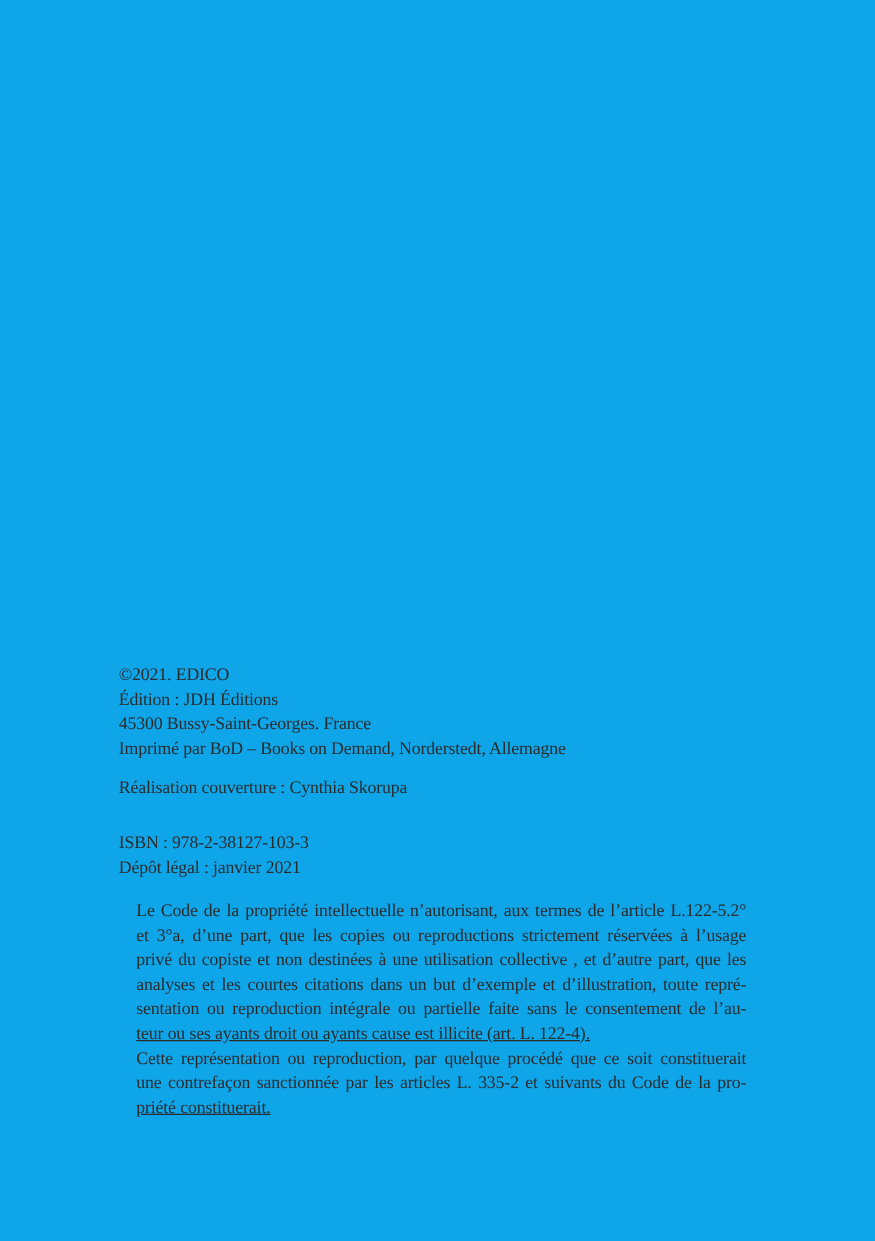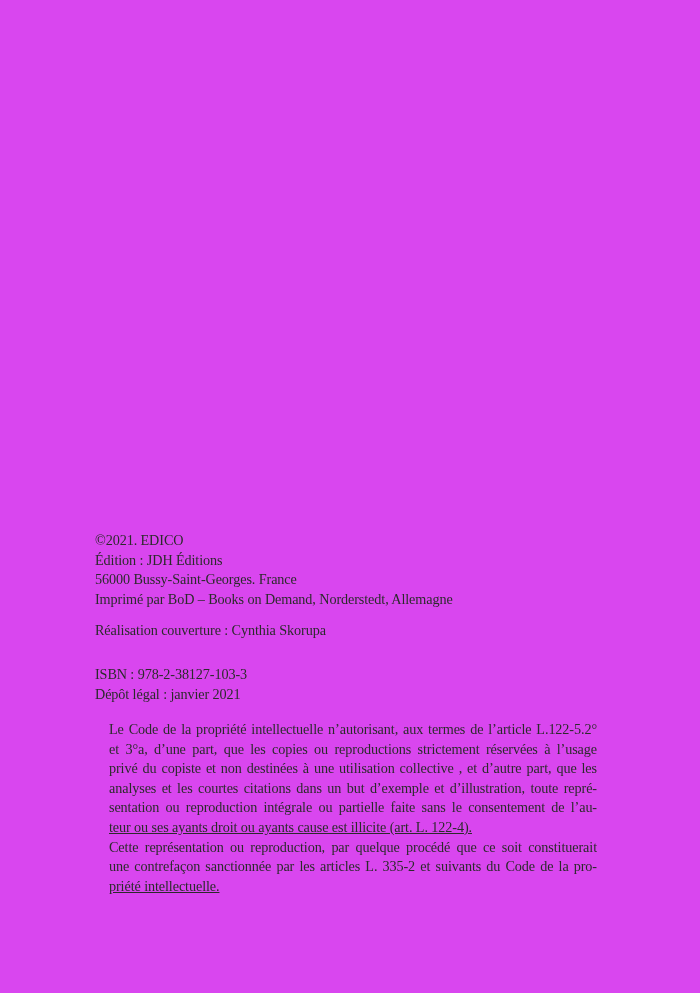--- a/index.html
+++ b/index.html
@@ -13,21 +13,21 @@
       position: relative;
       overflow: hidden;
       font-family: "Liberation Serif", "DejaVu Serif", serif;
       color: #2b2b2b;
     }
     .page {
       position: absolute;
       left: 0; top: 0;
       width: 700px;
       height: 993px;
-      background: #d946ef;
+      background: #0ea5e9;
     }
     .block {
       position: absolute;
       left: 95px;
       width: 488px;
       font-size: 14.2px;
       line-height: 19.6px;
       letter-spacing: -0.1px;
     }
     .line {
@@ -51,21 +51,21 @@
     }
   </style>
 </head>
 <body>
 
 <div class="page">
 
   <div class="block imprint">
     <span class="line">©2021. EDICO</span>
     <span class="line">Édition : JDH Éditions</span>
-    <span class="line">56000 Bussy-Saint-Georges. France</span>
+    <span class="line">45300 Bussy-Saint-Georges. France</span>
     <span class="line">Imprimé par BoD – Books on Demand, Norderstedt, Allemagne</span>
   </div>
 
   <div class="block cover">
     <span class="line">Réalisation couverture : Cynthia Skorupa</span>
   </div>
 
   <div class="block isbn">
     <span class="line">ISBN : 978-2-38127-103-3</span>
     <span class="line">Dépôt légal : janvier 2021</span>
@@ -73,16 +73,16 @@
 
   <div class="block legal">
     <span class="line just">Le Code de la propriété intellectuelle n’autorisant, aux termes de l’article L.122-5.2°</span>
     <span class="line just">et 3°a, d’une part, que les copies ou reproductions strictement réservées à l’usage</span>
     <span class="line just">privé du copiste et non destinées à une utilisation collective , et d’autre part, que les</span>
     <span class="line just">analyses et les courtes citations dans un but d’exemple et d’illustration, toute repré-</span>
     <span class="line just">sentation ou reproduction intégrale ou partielle faite sans le consentement de l’au-</span>
     <span class="line last">teur ou ses ayants droit ou ayants cause est illicite (art. L. 122-4).</span>
     <span class="line just">Cette représentation ou reproduction, par quelque procédé que ce soit constituerait</span>
     <span class="line just">une contrefaçon sanctionnée par les articles L. 335-2 et suivants du Code de la pro-</span>
-    <span class="line last">priété intellectuelle.</span>
+    <span class="line last">priété constituerait.</span>
   </div>
 
 </div>
 
 </body></html>

